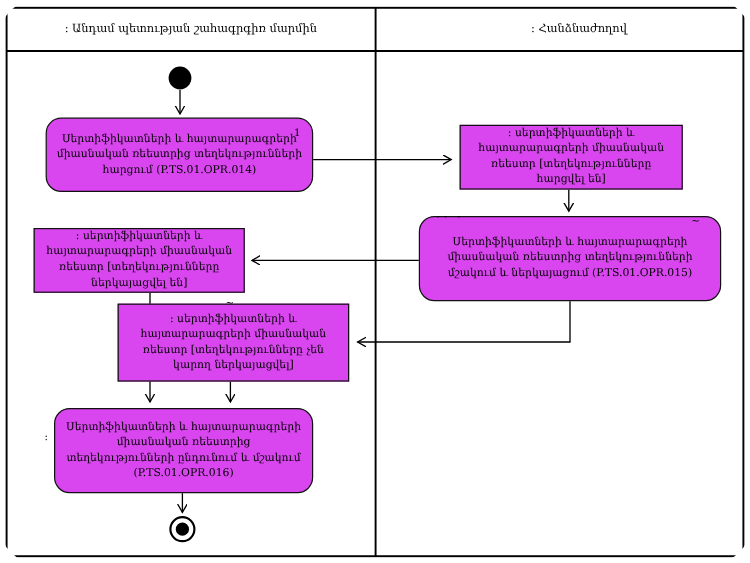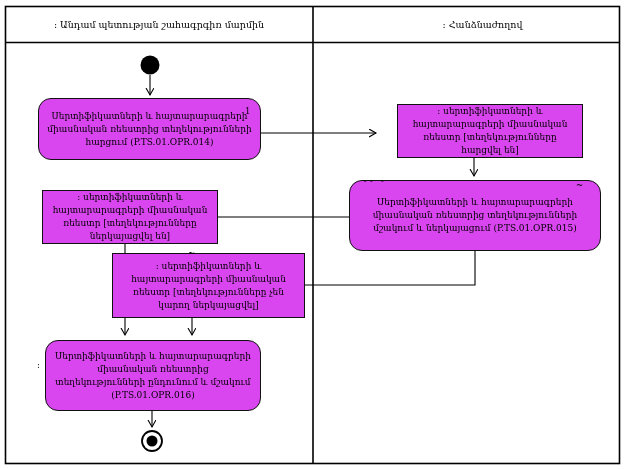--- a/index.html
+++ b/index.html
@@ -3,20 +3,21 @@
 <meta charset="utf-8">
 <style>
   html,body{margin:0;padding:0;background:#ffffff;}
   .diagram{
     position:relative;
     width:625px;height:469px;
     background:#ffffff;
     font-family:"DejaVu Serif","DejaVu Sans",serif;
     color:#000;
     overflow:hidden;
+    border-radius:30px;
   }
   svg.layer{position:absolute;left:0;top:0;width:625px;height:469px;}
   .cell{
     position:absolute;
     display:flex;align-items:center;justify-content:center;
     text-align:center;
     font-size:9px;line-height:13px;
     box-sizing:border-box;
   }
   .lane-header{font-size:9.5px;}
@@ -24,21 +25,21 @@
     position:absolute;
     display:flex;align-items:center;justify-content:flex-start;
     text-align:center;
     font-size:9px;line-height:13px;
     box-sizing:border-box;
     background:#d946ef;
     border:1px solid #111;
     padding:15px 7px;
   }
   .activity{border-radius:13px;border-width:1.2px;}
-  .objnode{border-radius:0;margin-left:14px;}
+  .objnode{border-radius:0;}
   .tiny{
     position:absolute;
     font-size:8.5px;line-height:8px;
     z-index:5;
     font-family:"DejaVu Serif","DejaVu Sans",serif;
   }
 </style>
 </head>
 <body>
 

